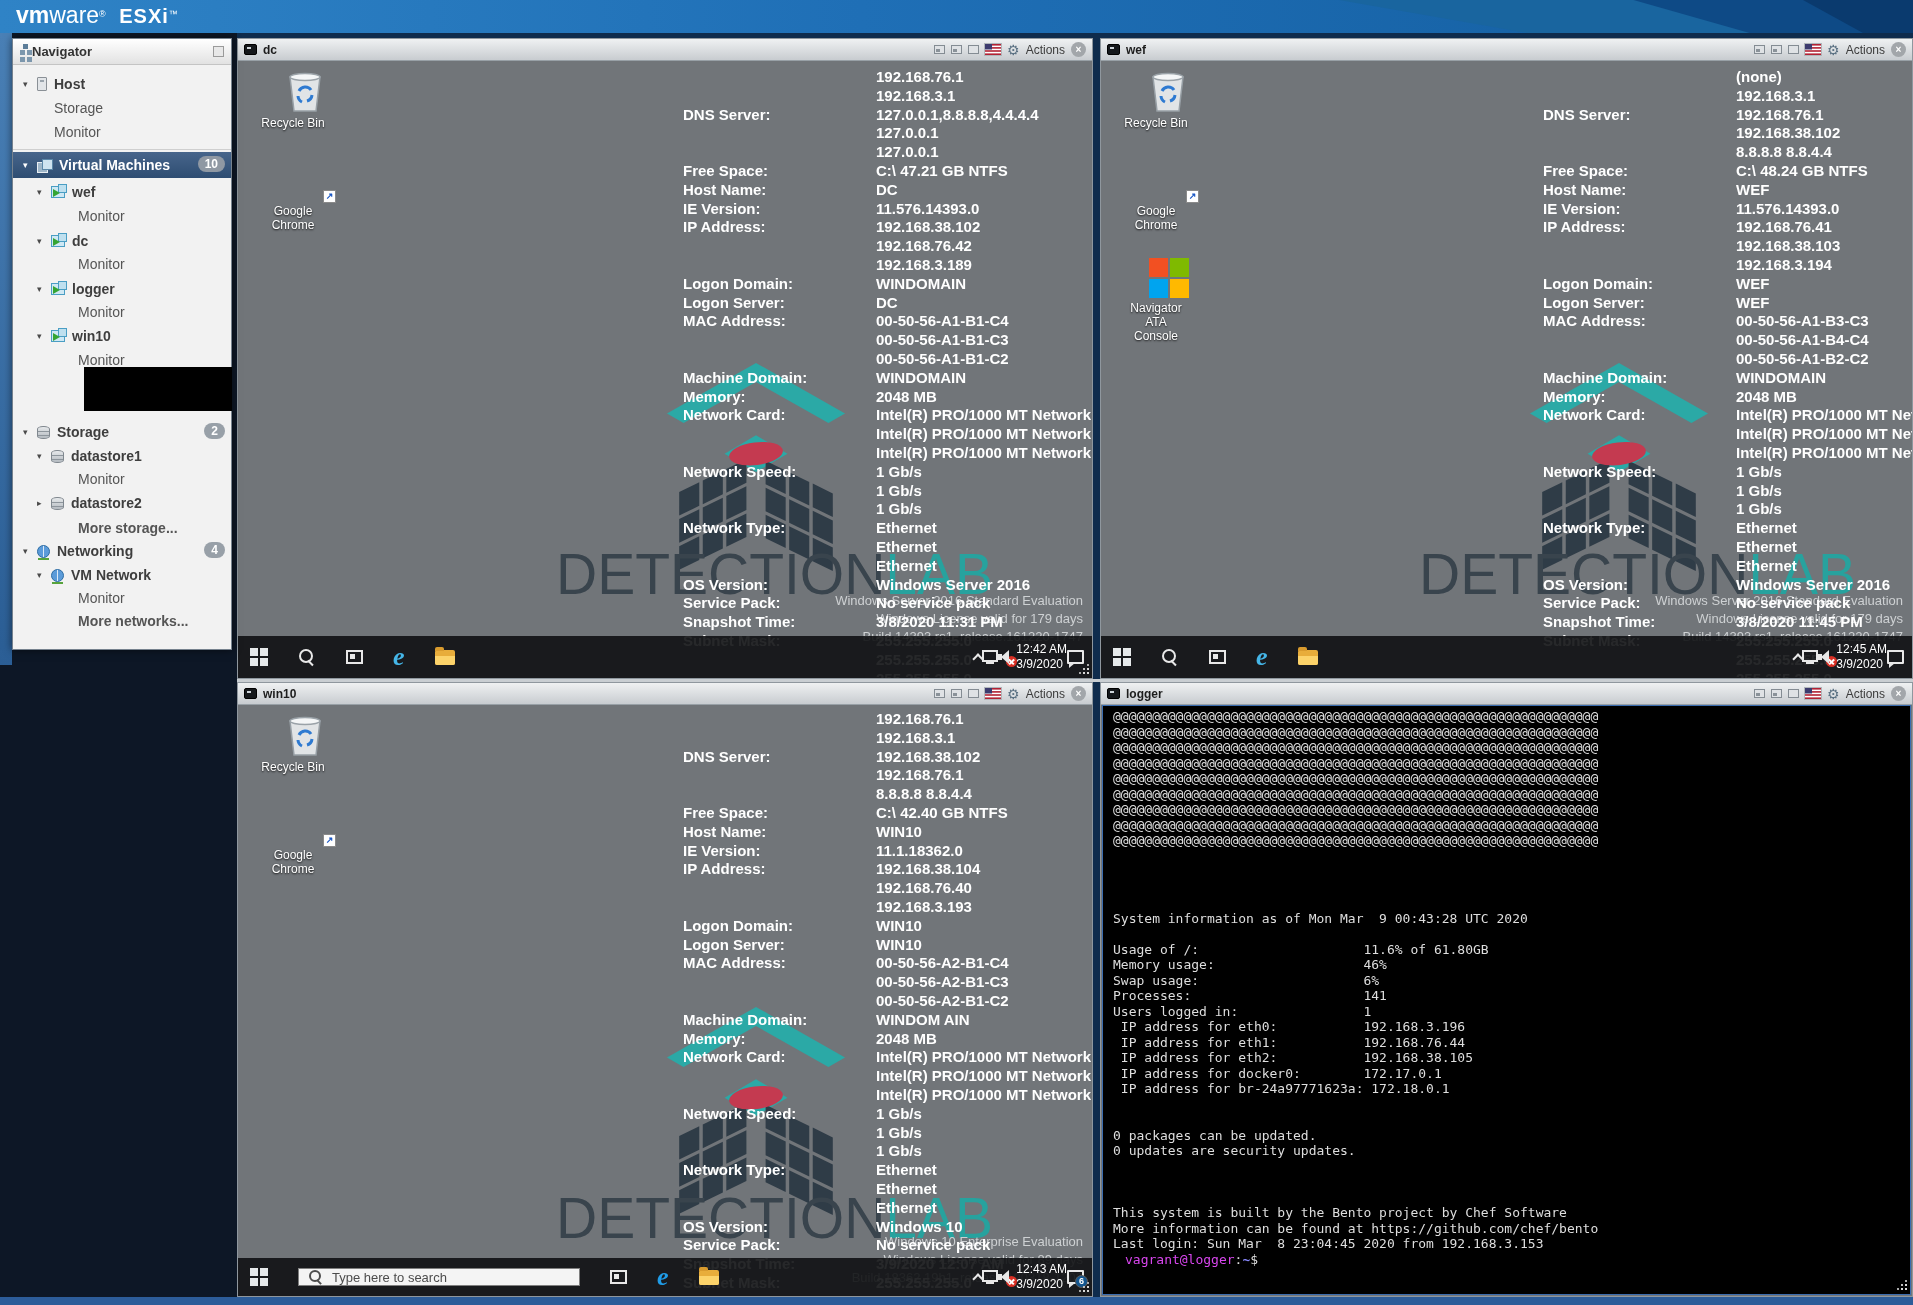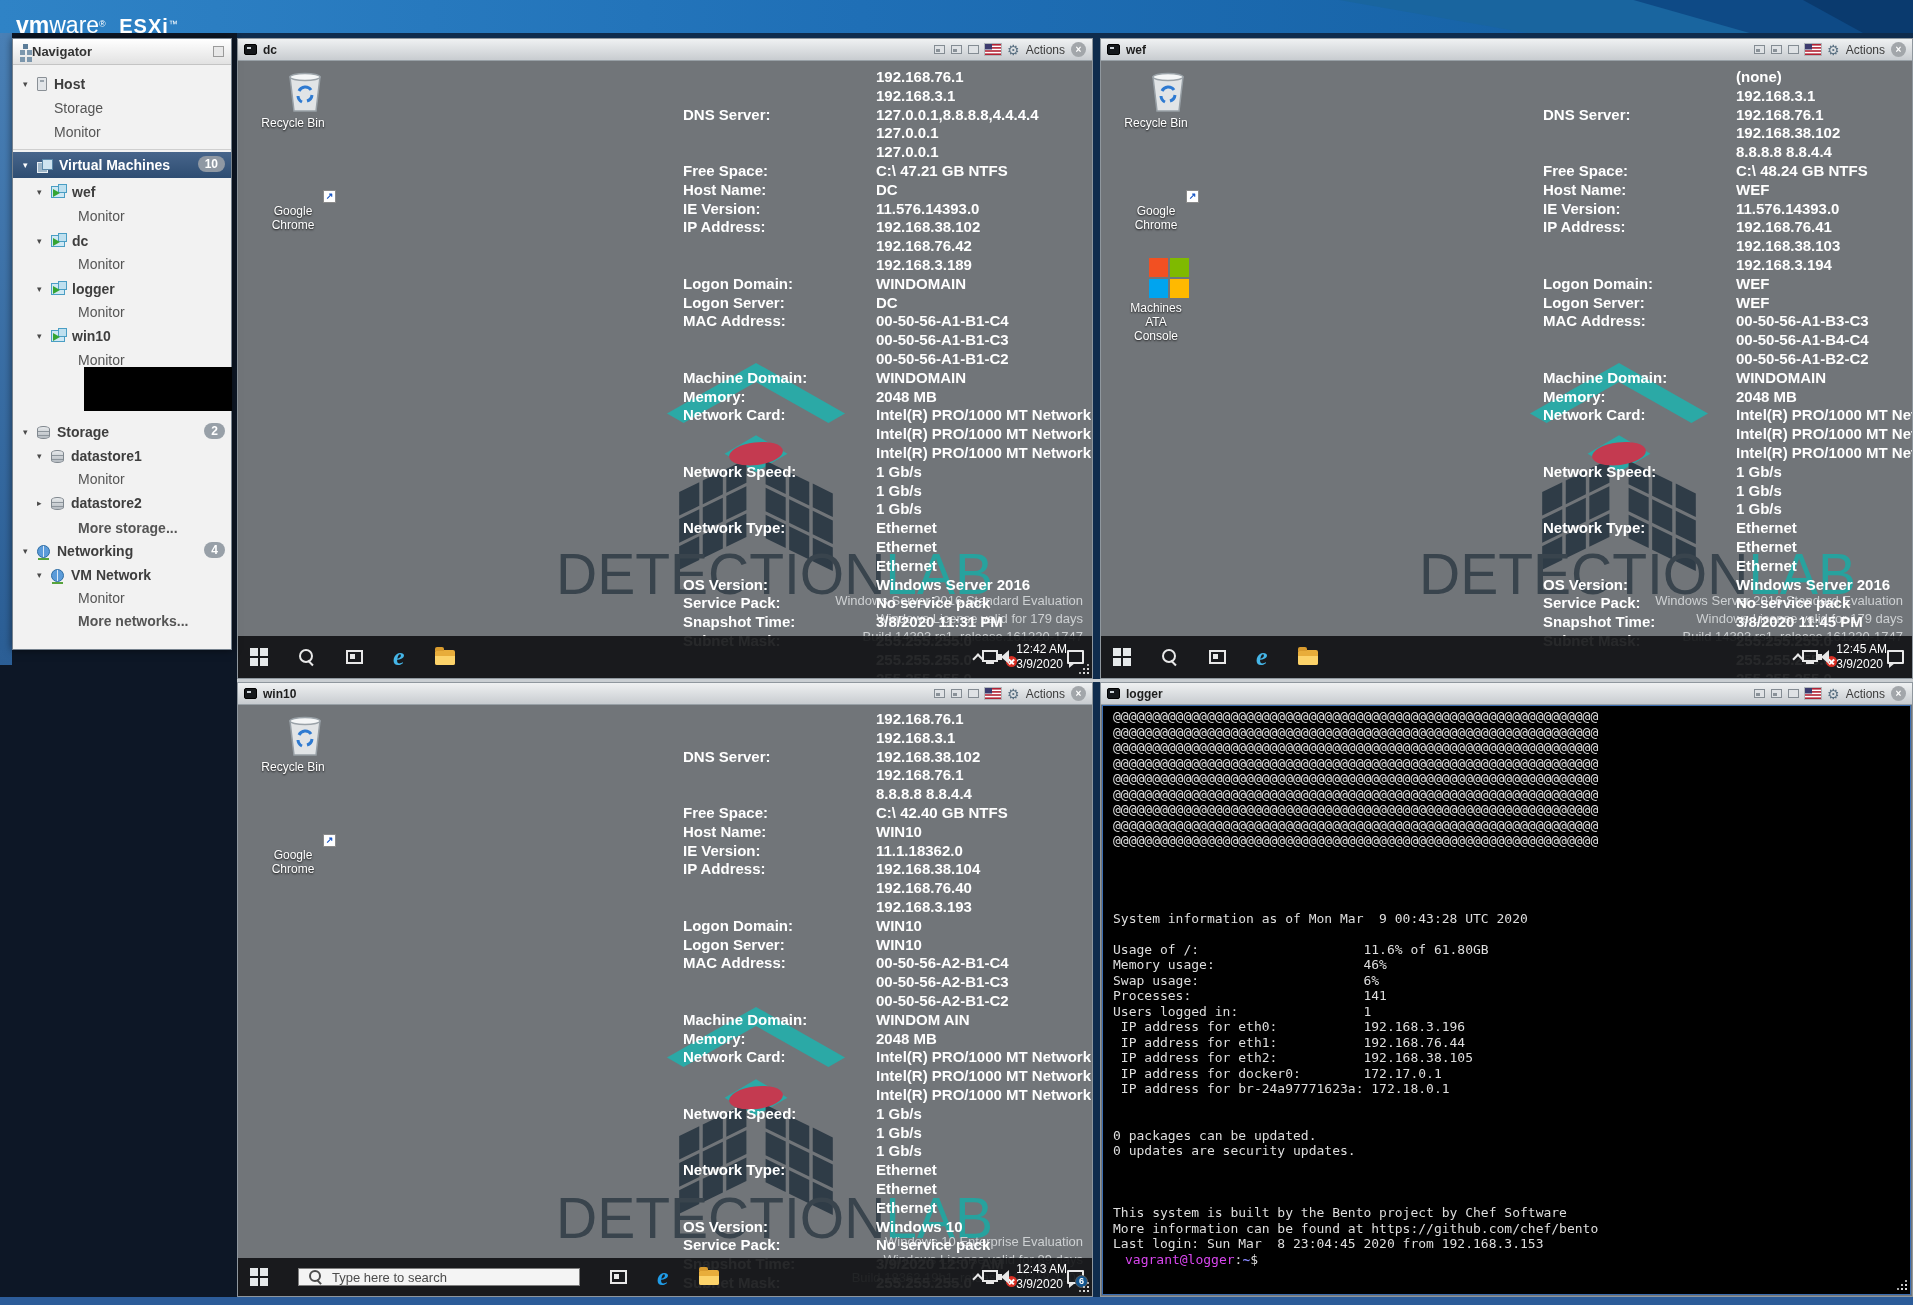--- a/index.html
+++ b/index.html
@@ -11,21 +11,21 @@
   }
   
   .topbar { position:absolute; left:0; top:0; width:1913px; height:33px;
     background:linear-gradient(90deg,#2f83c6 0%,#1f6fb6 45%,#135d9f 100%); overflow:hidden; z-index:20; }
   .tp1 { position:absolute; right:0; top:0; height:33px; width:700px; background:#19659f;
     clip-path:polygon(18% 0,100% 0,100% 100%,45% 100%); }
   .tp2 { position:absolute; right:0; top:0; height:33px; width:430px; background:#0e4a86;
     clip-path:polygon(35% 0,100% 0,100% 100%,62% 100%); }
   .tp3 { position:absolute; right:0; top:0; height:33px; width:200px; background:#0a3a6e;
     clip-path:polygon(45% 0,100% 0,100% 100%,75% 100%); }
-  .brand { position:absolute; left:16px; top:12px; color:#fff; white-space:nowrap; }
+  .brand { position:absolute; left:16px; top:2px; color:#fff; white-space:nowrap; }
   .b-vm { font-weight:bold; font-size:23px; }
   .b-ware { font-size:23px; }
   .b-reg { font-size:9px; vertical-align:super; }
   .b-esxi { font-weight:bold; font-size:20px; margin-left:9px; letter-spacing:1px; }
   .b-tm { font-size:9px; vertical-align:super; }
 
   .left-void { position:absolute; left:0; top:33px; width:237px; height:1272px; background:#0d1726; }
   .left-strip { position:absolute; left:0; top:33px; width:12px; height:632px;
     background:linear-gradient(180deg,#4a80b6,#2b5e95); }
   .hgap { position:absolute; left:237px; right:0; top:679px; height:3px; background:#c9ced2; z-index:6; }
@@ -783,21 +783,21 @@
         <span class="chrome-wrap"><span class="chrome"></span><span class="shortcut">↗</span></span>
         <span class="dlabel">Google Chrome</span>
       </div>
       <div class="dicon">
         <span class="msgrid">
             <span class="ms-r"></span>
             <span class="ms-g"></span>
             <span class="ms-b"></span>
             <span class="ms-y"></span>
           </span>
-        <span class="dlabel">Machines ATA Console</span>
+        <span class="dlabel">Navigator ATA Console</span>
       </div>
     </div>
     <div class="taskbar">
       <div class="tb-left">
         <span class="tb-start">
             <span></span>
             <span></span>
             <span></span>
             <span></span>
           </span>

